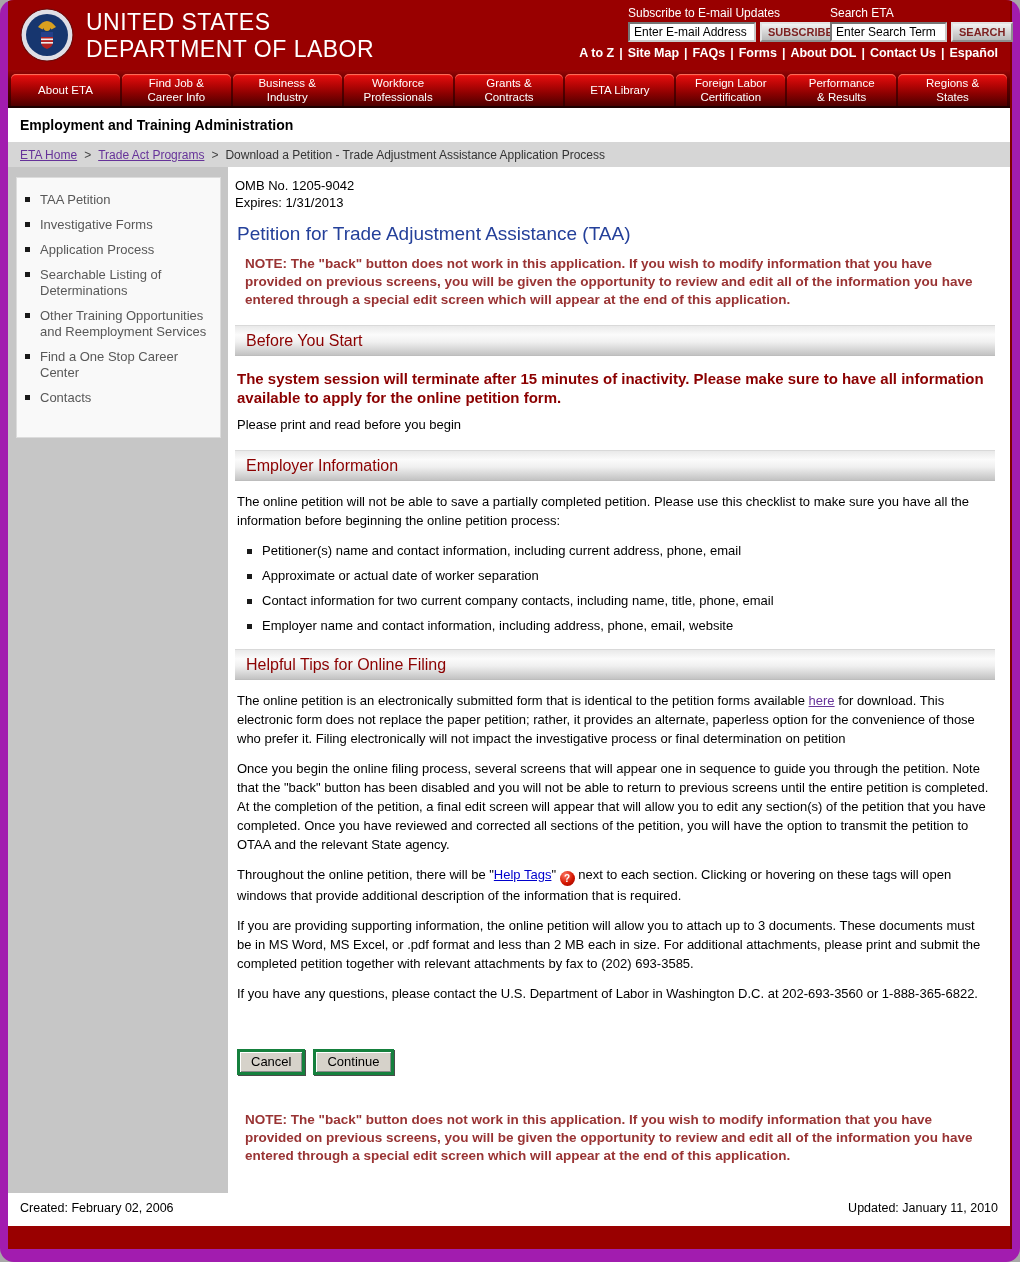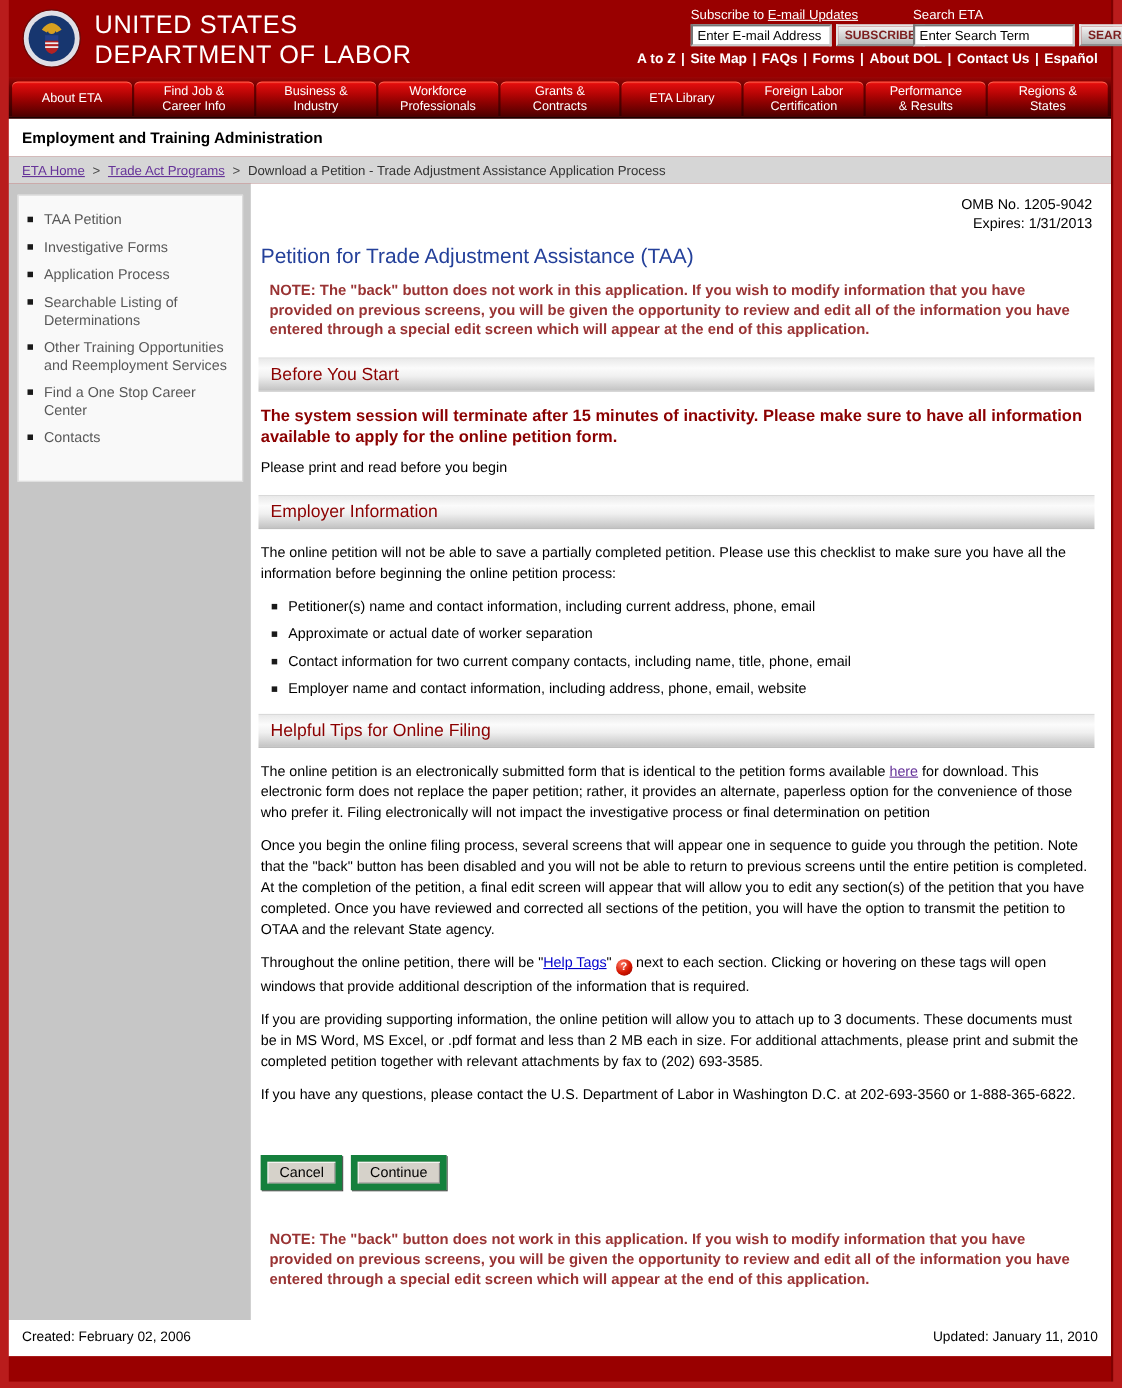--- a/index.html
+++ b/index.html
@@ -1,39 +1,39 @@
 <!DOCTYPE html>
 <html><head>
 <meta charset="utf-8">
 <style>
   * { margin:0; padding:0; box-sizing:border-box; }
   body {
     font-family: "Liberation Sans", "DejaVu Sans", sans-serif;
     background:#a8a8a8;
   }
-  .viewport { width:1020px; height:1262px; overflow:hidden; background:#b91c1c; position:relative; }
+  .viewport { width:1020px; height:1262px; overflow:hidden; background:#a21caf; position:relative;border-radius:14px; }
   .page { position:absolute; left:8px; top:0; width:1004px; border-right:2px solid #7e0000; }
 
   
   .masthead { position:relative; height:70px; background:#990000; color:#fff; }
   .seal { position:absolute; left:12px; top:8px; width:54px; height:54px; }
   .dept { position:absolute; left:78px; top:9px; line-height:27px; font-size:23px; letter-spacing:0.5px; }
   .subscribe-group { position:absolute; left:620px; top:6px; font-size:12px; }
   .search-group   { position:absolute; left:822px; top:6px; font-size:12px; }
   .fieldrow { margin-top:2px; display:flex; gap:4px; }
   .txtin {
     width:128px; height:20px; font-size:12px; font-family:inherit; padding:1px 4px;
     background:#fff; color:#000; border:2px inset #c9c9c9;
   }
   .graybtn {
     height:20px; font-size:11px; font-weight:bold; font-family:inherit; color:#7c1f1f;
     background:linear-gradient(180deg,#f2f2f2,#b9b9b9); border:2px outset #e2e2e2;
     padding:0 6px; cursor:pointer;
   }
-  .headlink { color:#fff; text-decoration:underline; cursor:pointer; }
+  .headlink { color:#fff; cursor:pointer; }
   .quicklinks { position:absolute; right:12px; top:46px; font-size:12.5px; font-weight:bold; white-space:nowrap; }
   .quicklinks a { color:#fff; text-decoration:none; cursor:pointer; }
   .quicklinks .sep { padding:0 5px; }
 
   
   .topnav {
     height:38px; display:flex;
     background:linear-gradient(180deg,#9a0505 0%,#6a0000 25%,#330000 100%);
     padding:4px 2px 0 2px; border-bottom:2px solid #1c0000;
   }
@@ -57,21 +57,21 @@
   .content-wrap { display:flex; align-items:flex-start; background:#c6c6c6; min-height:968px; }
   .sidebar {
     width:205px; margin:10px 0 0 8px; background:#f9f9f9; border:1px solid #dcdcdc;
     padding:14px 10px 22px 8px; flex:none;
   }
   .sidebar ul { list-style:none; }
   .sidebar li { display:flex; gap:10px; margin-bottom:9px; font-size:13px; line-height:16px; color:#585858; cursor:pointer; }
   .sqbullet { width:5px; height:5px; background:#1a1a1a; margin-top:5px; flex:none; }
 
   .main { flex:1; background:#fff; margin-left:7px; padding:6px 15px 24px 7px; min-height:968px; font-size:13px; color:#000; }
-  .omb { text-align:right; font-size:13px; line-height:17px; margin:4px 2px 0 0; }
+  .omb { font-size:13px; line-height:17px; margin:4px 2px 0 0; }
   .page-title { color:#24409a; font-size:19px; font-weight:normal; margin:12px 0 4px 2px; }
   .note { color:#993333; font-weight:bold; font-size:13.5px; line-height:18px; margin:10px 4px 4px 10px; }
   .section-bar {
     margin-top:16px; height:31px; display:flex; align-items:center; padding-left:11px;
     background:linear-gradient(180deg,#e9e9e9 0%,#fbfbfb 30%,#f0f0f0 55%,#c3c3c3 100%);
     border-top:1px solid #d9d9d9; border-bottom:1px solid #bdbdbd;
   }
   .section-bar span { color:#8b0000; font-size:16px; }
   .warn { color:#8b0000; font-weight:bold; font-size:15px; line-height:19px; margin:13px 4px 0 2px; }
   .para { line-height:19px; margin:11px 4px 0 2px; }
@@ -81,21 +81,21 @@
   .link-blue { color:#0000cc; text-decoration:underline; cursor:pointer; }
   .link-visited { color:#663399; text-decoration:underline; cursor:pointer; }
   .help-icon {
     display:inline-flex; width:15px; height:15px; border-radius:50%; vertical-align:-3px;
     background:radial-gradient(circle at 35% 28%, #ff7a66, #d41600 55%, #8a0000 100%);
     color:#fff; font-weight:bold; font-size:10px; align-items:center; justify-content:center;
   }
   .btnrow { margin:46px 0 0 2px; display:flex; gap:8px; }
   .winbtn {
     font-family:inherit; font-size:13px; color:#000; padding:2px 11px 3px; cursor:pointer;
-    background:#d6d2ca; border:6px solid #15803d;
+    background:#d6d2ca; border:3px solid #15803d;
     box-shadow:inset 1px 1px 0 #ffffff, inset -1px -1px 0 #8a8a8a, 1px 1px 0 #4a4a4a;
   }
   .note-bottom { margin-top:36px; }
 
   
   .dates-bar { background:#fff; display:flex; justify-content:space-between; padding:8px 12px 11px; font-size:12.5px; }
   .footer-links { background:#990000; text-align:center; padding:10px 0 13px; font-size:12px; font-weight:bold; color:#fff; }
 </style>
 </head>
 <body>
@@ -126,21 +126,21 @@
       </div>
       <div class="fieldrow">
         <input class="txtin" type="text" value="Enter E-mail Address" style="">
         <button class="graybtn">SUBSCRIBE</button>
       </div>
     </div>
 
     <div class="search-group">
       <div>Search ETA</div>
       <div class="fieldrow">
-        <input class="txtin" type="text" style="width: 147px;" value="Enter Search Term">
+        <input class="txtin" type="text" style="width: 117px;" value="Enter Search Term">
         <button class="graybtn">SEARCH</button>
       </div>
     </div>
 
     <div class="quicklinks">
       <a>A to Z</a><span class="sep">|</span><a>Site Map</a><span class="sep">|</span><a>FAQs</a><span class="sep">|</span><a>Forms</a><span class="sep">|</span><a>About DOL</a><span class="sep">|</span><a>Contact Us</a><span class="sep">|</span><a>Español</a>
     </div>
   </div>
 
   <div class="topnav">

